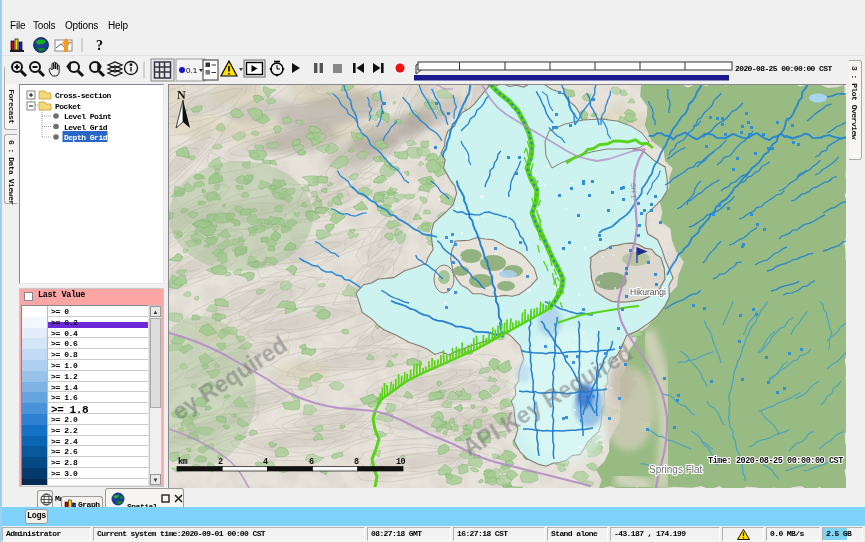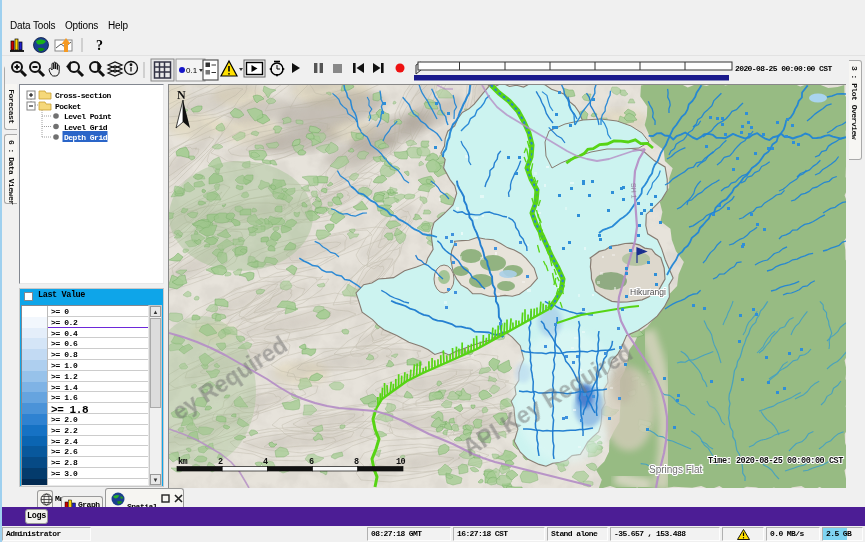--- a/index.html
+++ b/index.html
@@ -14,41 +14,41 @@
 .menuitem { position:absolute; top:2px; }
 #toolbar1 { left:2px; top:35px; width:863px; height:21px; background:#f0f0f0; border-bottom:1px solid #e2e2e2;}
 #toolbar2 { left:5px; top:56px; width:830px; height:28px; background:#f0f0f0; }
 #lefttabs { left:2px; top:56px; width:16px; height:434px; background:#f0f0f0; }
 .vtab { position:absolute; background:#f7f6f3; border:1px solid #a9a9a9; border-right:none;
   border-radius:3px 0 0 3px; font-family:"Liberation Mono",monospace; font-weight:bold;
   font-size:8px; color:#111; }
 .vtab span { position:absolute; writing-mode:vertical-rl; white-space:nowrap; left:2px; top:5px; letter-spacing:-0.5px;}
 .sunken { border:1px solid #828790; border-right-color:#e8e8e8; border-bottom-color:#e8e8e8; background:#fff; }
 #treepanel { left:19px; top:84px; width:145px; height:200px; background:#fff; }
-#legendpanel { left:19px; top:288px; width:145px; height:199px; background:#0ea5e9; border:1px solid #c8c8c8;padding-left:47px;}
+#legendpanel { left:19px; top:288px; width:145px; height:199px; background:#fca5a5; border:1px solid #c8c8c8;padding-left:47px;}
 #map { left:168px; top:84px; width:678px; height:404px; background:#eae7e0; border-left:1px solid #888; border-top:1px solid #888; overflow:hidden;}
 #rightstrip { left:846px; top:56px; width:19px; height:434px; background:#f0f0f0; }
 #bottombar { left:2px; top:488px; width:863px; height:19px; background:#f0f0f0; }
 .btab { position:absolute; border:1px solid #9a9a9a; border-bottom:none; border-radius:3px 3px 0 0;
   background:#f2f1ee; font-family:"Liberation Mono",monospace; font-weight:bold; font-size:8px; letter-spacing:-0.5px;}
-#logsrow { left:2px; top:507px; width:863px; height:19px; background:#4c1d95; }
+#logsrow { left:2px; top:507px; width:863px; height:19px; background:#7dd3fc; }
 #logsbtn { position:absolute; left:23px; top:2px; width:23px; height:15px; border:1px solid #9a9a9a;
   border-radius:3px; background:#f2f1ee; font-family:"Liberation Mono",monospace; font-weight:bold;
   font-size:8.5px; text-align:center; line-height:13px; letter-spacing:-0.4px;}
 #statusbar { left:0px; top:526px; width:865px; height:16px; background:#f0f0f0; }
 .scell { position:absolute; top:1px; height:14px; border:1px solid #b0b0b0; border-right-color:#fdfdfd;
   border-bottom-color:#fdfdfd; font-family:"Liberation Mono",monospace; font-weight:bold; font-size:8px;
   letter-spacing:-0.6px; color:#000; padding-left:3px; line-height:12px; background:#f2f2f2; overflow:hidden;}
 </style>
 </head>
 <body>
 <div id="win">
   <div class="abs" id="leftedge"></div>
   <div class="abs" id="menubar">
-    <span class="menuitem" style="left:8px">Data</span>
+    <span class="menuitem" style="left:8px">File</span>
     <span class="menuitem" style="left:31px">Tools</span>
     <span class="menuitem" style="left:63px">Options</span>
     <span class="menuitem" style="left:106px">Help</span>
   </div>
   <div class="abs" id="toolbar1">
     <svg class="abs" style="left:5px;top:1px" width="855" height="20">
       <g transform="translate(3,2)">
         <rect x="0" y="12" width="14" height="2" fill="#222"></rect>
         <rect x="1" y="3" width="3" height="9" fill="#cc0000" stroke="#000" stroke-width="0.7"></rect>
         <rect x="5" y="1" width="3" height="11" fill="#ffd700" stroke="#000" stroke-width="0.7"></rect>
@@ -225,21 +225,21 @@
     </svg>
   </div>
   <div class="abs" id="legendpanel">
       <div style="position:absolute;left:4px;top:3px;width:9px;height:9px;background:#fff;border:1px solid #828790"></div>
 <div style="position:absolute;left:18px;top:1px;font-family:'Liberation Mono',monospace;font-weight:bold;font-size:8.5px;letter-spacing:-0.4px;">Last Value</div>
 <div style="position:absolute;left:1px;top:16px;width:128px;height:181px;background:#fff;border:1px solid #828790;border-right-color:#e8e8e8;border-bottom-color:#e8e8e8;overflow:hidden">
 <div style="position:absolute;left:0;top:0.0px;width:126px;height:10.8px;border-bottom:1px solid #cccccc">
           <span style="position:absolute;left:0;top:0;width:26px;height:10.8px;background:#ffffff;border-right:1px solid #bbb"></span>
           <span style="position:absolute;left:29px;top:1px;font-family:'Liberation Mono',monospace;font-weight:bold;font-size:8px;letter-spacing:-0.4px;">&gt;= 0</span>
         </div>
-<div style="position:absolute;left:0;top:10.8px;width:126px;height:10.8px;border-bottom:1px solid #6d28d9">
+<div style="position:absolute;left:0;top:10.8px;width:126px;height:10.8px;border-bottom:6px solid #6d28d9">
           <span style="position:absolute;left:0;top:0;width:26px;height:10.8px;background:#f2f7fd;border-right:1px solid #bbb"></span>
           <span style="position:absolute;left:29px;top:1px;font-family:'Liberation Mono',monospace;font-weight:bold;font-size:8px;letter-spacing:-0.4px;">&gt;= 0.2</span>
         </div>
 <div style="position:absolute;left:0;top:21.6px;width:126px;height:10.8px;border-bottom:1px solid #cccccc">
           <span style="position:absolute;left:0;top:0;width:26px;height:10.8px;background:#e4eefa;border-right:1px solid #bbb"></span>
           <span style="position:absolute;left:29px;top:1px;font-family:'Liberation Mono',monospace;font-weight:bold;font-size:8px;letter-spacing:-0.4px;">&gt;= 0.4</span>
         </div>
 <div style="position:absolute;left:0;top:32.4px;width:126px;height:10.8px;border-bottom:1px solid #cccccc">
           <span style="position:absolute;left:0;top:0;width:26px;height:10.8px;background:#d4e5f7;border-right:1px solid #bbb"></span>
           <span style="position:absolute;left:29px;top:1px;font-family:'Liberation Mono',monospace;font-weight:bold;font-size:8px;letter-spacing:-0.4px;">&gt;= 0.6</span>
@@ -1668,24 +1668,25 @@
         <rect x="1" y="2" width="7" height="7" fill="none" stroke="#222" stroke-width="1.4"></rect>
         <path d="M14 2 L21 9 M21 2 L14 9" stroke="#222" stroke-width="1.6"></path>
       </svg>
     </div>
   </div>
   <div class="abs" id="logsrow">
       <div id="logsbtn">Logs</div>
     </div>
   <div class="abs" id="statusbar">
     <div class="scell" style="left:2px;width:89px;">Administrator</div>
+    <div class="scell" style="left:93px;width:272px;">Current system time:2020-09-01 00:00 CST</div>
     <div class="scell" style="left:367px;width:84px;">08:27:18 GMT</div>
     <div class="scell" style="left:453px;width:92px;">16:27:18 CST</div>
     <div class="scell" style="left:547px;width:61px;">Stand alone</div>
-    <div class="scell" style="left:610px;width:110px;">-35.657 , 153.488</div>
+    <div class="scell" style="left:610px;width:110px;">-43.187 , 174.199</div>
     <div class="scell" style="left:722px;width:42px;">
       <svg width="13" height="11" style="position:absolute;left:14px;top:1px">
         <path d="M6.5 0.5 L12.5 10.5 L0.5 10.5 Z" fill="#ffe000" stroke="#000" stroke-width="0.9"></path>
         <line x1="6.5" y1="3.5" x2="6.5" y2="7" stroke="#000" stroke-width="1.2"></line>
         <circle cx="6.5" cy="8.8" r="0.7" fill="#000"></circle>
       </svg>
     </div>
     <div class="scell" style="left:766px;width:54px;">0.0 MB/s</div>
     <div class="scell" style="left:822px;width:41px;background:linear-gradient(to right,#7fd4f2 0,#7fd4f2 24px,#f2f2f2 24px);">2.5 GB</div>
   </div>

